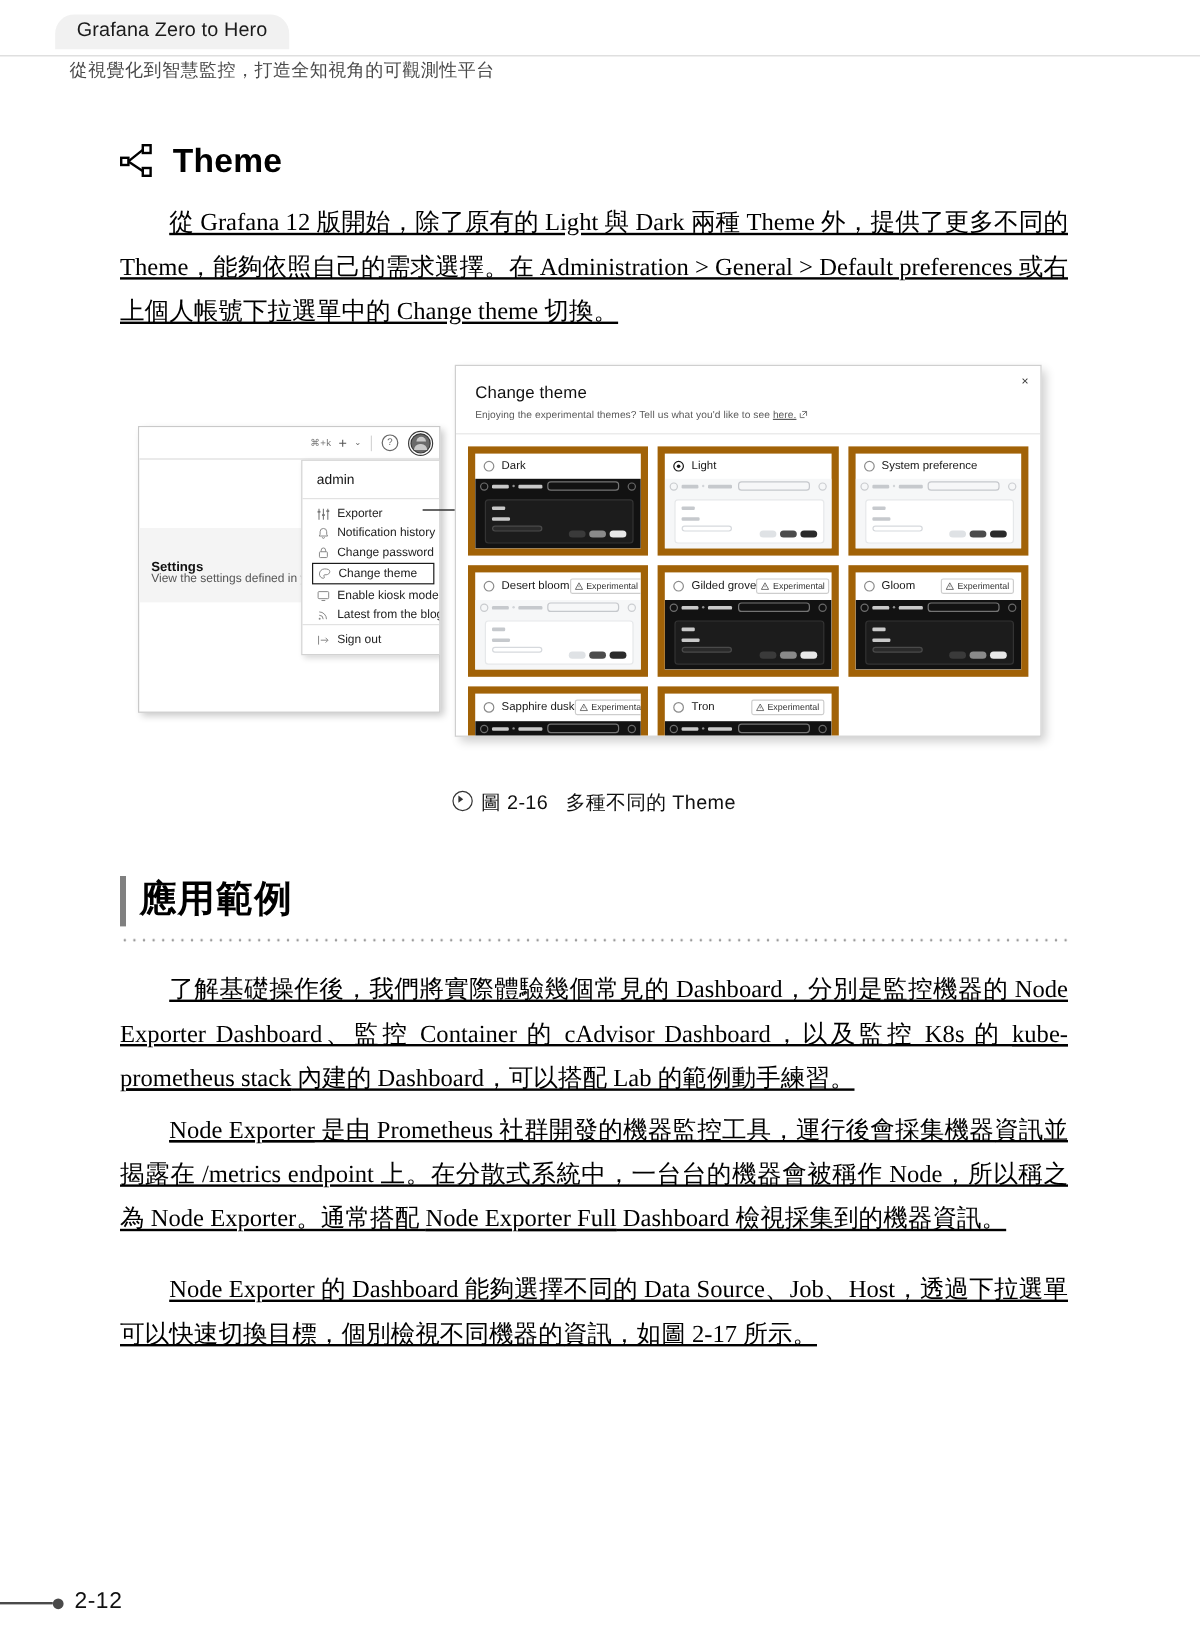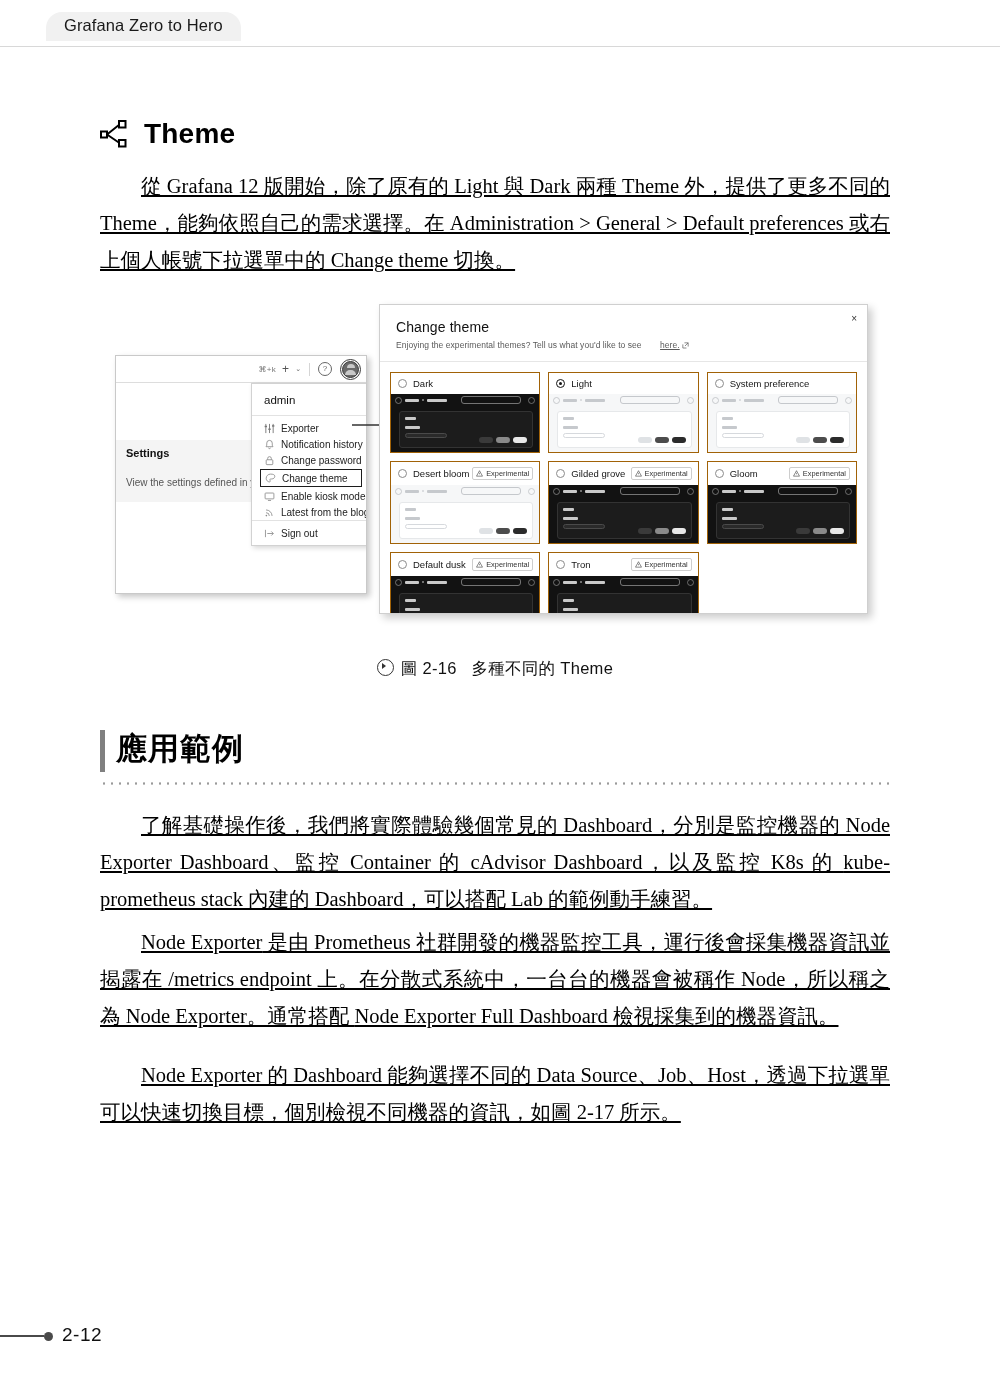--- a/index.html
+++ b/index.html
@@ -119,21 +119,21 @@
     background:#c9c9c9;border-radius:4px 4px 0 0;
   }
   .tb-avatar::after{
     content:"";position:absolute;left:2px;bottom:1.5px;width:11px;height:5px;
     background:#c9c9c9;border-radius:5px 5px 0 0;
   }
 
   .gf-body{position:relative;height:211px;}
   .gf-band{position:absolute;left:0;top:57px;width:100%;height:62px;background:#f4f4f4;}
   .gf-settings-title{
-    position:absolute;left:10px;top:64px;
+    position:absolute;left:10px;top:84px;
     font-family:"Liberation Sans",sans-serif;font-weight:bold;
     font-size:11px;color:#111;
   }
   .gf-settings-desc{
     position:absolute;left:10px;top:94px;
     font-family:"Liberation Sans",sans-serif;font-size:10px;color:#555;
     white-space:nowrap;
   }
 
   
@@ -171,32 +171,32 @@
   }
   .ct-head{padding:14px 16px 11px 16px;border-bottom:1px solid #e6e6e6;position:relative;}
   .ct-title{
     font-family:"Liberation Sans",sans-serif;font-size:14px;color:#111;
     letter-spacing:.1px;
   }
   .ct-sub{
     font-family:"Liberation Sans",sans-serif;font-size:8.5px;color:#5a5a5a;
     margin-top:5px;letter-spacing:.05px;
   }
-  .ct-sub .lnk2{text-decoration:underline;margin-left:16px;}
+  .ct-sub .lnk2{text-decoration:underline;}
   .ct-close{
     position:absolute;right:10px;top:9px;
     font-family:"Liberation Sans",sans-serif;font-size:10px;color:#333;
     line-height:1;cursor:pointer;
   }
   .ct-grid{
     display:grid;grid-template-columns:repeat(3,1fr);
     gap:8px;padding:10px;
   }
   .tcard{
-    border:1px solid #a16207;background:#fff;overflow:hidden;
+    border:6px solid #a16207;background:#fff;overflow:hidden;
   }
   .tcard-head{
     display:flex;align-items:center;justify-content:space-between;
     padding:5px 6px 5px 7px;
   }
   .tcard-left{display:flex;align-items:center;gap:6px;}
   .radio{
     width:9px;height:9px;border:1.3px solid #8b8b8b;border-radius:50%;flex:none;
     position:relative;box-sizing:border-box;
   }
@@ -266,20 +266,21 @@
     position:absolute;left:62px;top:19px;
     font-family:"Liberation Sans", sans-serif;font-size:19px;color:#111;letter-spacing:.5px;
   }
 </style>
 </head>
 <body>
 
 <div class="page-header">
   <div class="header-rule"></div>
   <div class="header-tab">Grafana Zero to Hero</div>
+  <div class="header-sub">從視覺化到智慧監控，打造全知視角的可觀測性平台</div>
 </div>
 
 <div class="content">
 
   <h2 class="h2">
     <svg class="share-icon" viewBox="0 0 30 28">
       <rect x="1" y="11.5" width="6" height="6" fill="none" stroke="#000" stroke-width="2"></rect>
       <rect x="19" y="1" width="6.5" height="6.5" fill="none" stroke="#000" stroke-width="2"></rect>
       <rect x="19" y="20" width="6.5" height="6.5" fill="none" stroke="#000" stroke-width="2"></rect>
       <path d="M7 14.5 L19.5 4.5 M7 14.5 L19.5 23" stroke="#000" stroke-width="2" fill="none"></path>
@@ -590,21 +591,21 @@
                     <span class="pb" style="background:#e8e8e8"></span>
                   </span>
                 </div>
               </div>
             </div>
           </div>
           <div class="tcard">
             <div class="tcard-head">
               <div class="tcard-left">
                 <span class="radio"></span>
-                <span class="tcard-name">Default dusk</span>
+                <span class="tcard-name">Sapphire dusk</span>
               </div>
               <span class="exp-badge">
                 <svg class="warn-tri" viewBox="0 0 10 10">
                   <path d="M5 1 L9.3 8.8 H0.7 Z" fill="none" stroke="#444" stroke-width="0.9"></path>
                   <path d="M5 4v2.2" stroke="#444" stroke-width="0.8"></path>
                 </svg>
                 <span>Experimental</span>
               </span>
             </div>
             <div class="prev" style="background: rgb(18, 18, 18); color: rgb(141, 141, 141);">

